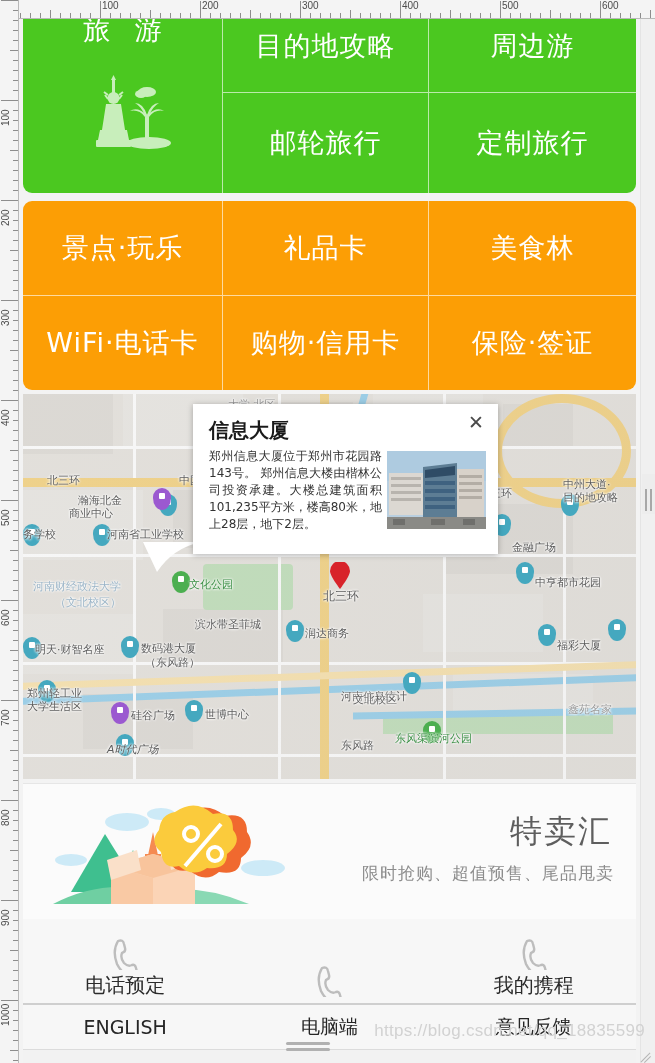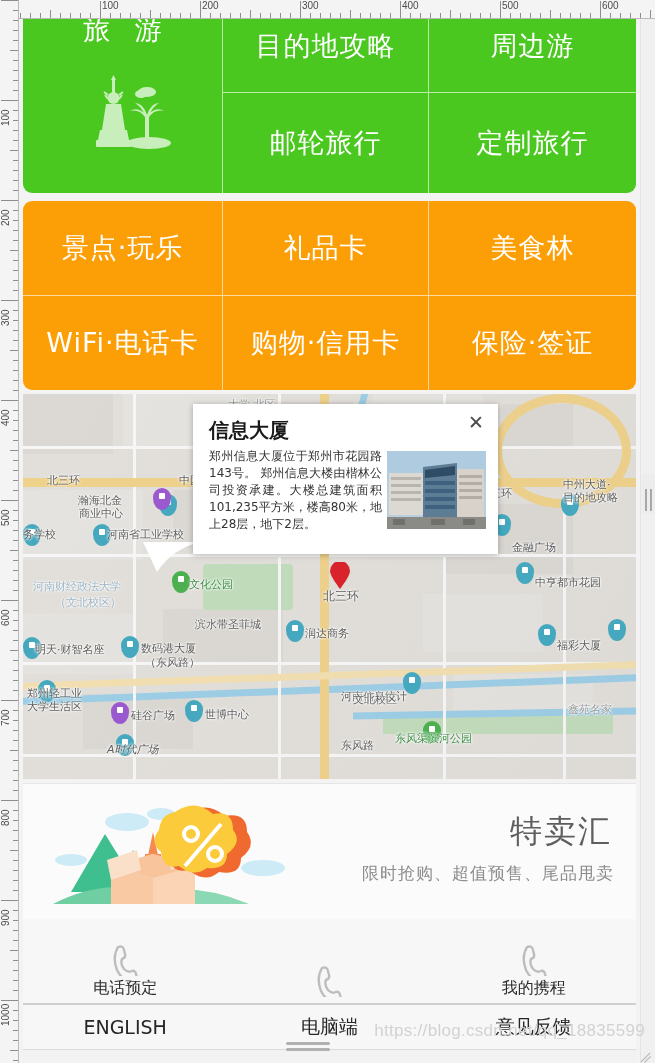--- a/index.html
+++ b/index.html
@@ -147,21 +147,21 @@
     font-family:"DejaVu Sans","Liberation Sans",sans-serif;letter-spacing:1px;
   }
 
   
   #footer{position:absolute;left:4px;top:900px;width:613px;height:144px;background:#f4f4f4;}
   #footer-row1{
     position:absolute;left:0;top:0;width:613px;height:84px;display:flex;
     background:#f7f7f7;border-bottom:2px solid #cfcfcf;
   }
   .fcol{flex:1;display:flex;flex-direction:column;align-items:center;justify-content:flex-end;padding-bottom:4px;}
-  .fcol .flabel{font-size:16px;color:#2b2b2b;font-family:"DejaVu Sans","Liberation Sans",sans-serif;}
+  .fcol .flabel{font-size:20px;color:#2b2b2b;font-family:"DejaVu Sans","Liberation Sans",sans-serif;}
   .phone-ic{width:30px;height:32px;margin-bottom:2px;}
   #footer-row2{
     position:absolute;left:0;top:86px;width:613px;height:44px;display:flex;
     background:#f7f7f7;border-bottom:1px solid #dcdcdc;
   }
   .fcol2{flex:1;display:flex;align-items:center;justify-content:center;}
   .fcol2 .flabel2{font-size:19px;color:#262626;font-family:"DejaVu Sans","Liberation Sans",sans-serif;}
   #footer-bottom{position:absolute;left:0;top:131px;width:613px;height:13px;background:#f2f2f2;}
   #handle{
     position:absolute;left:286px;top:1042px;width:44px;height:12px;z-index:9;
@@ -503,21 +503,21 @@
       <div class="mpin teal" style="left:380px;top:278px;"></div>
       <div class="mpin green" style="left:400px;top:327px;"></div>
       <div class="mpin teal" style="left:538px;top:100px;"></div>
       <div class="mpin teal" style="left:585px;top:225px;"></div>
 
       <div id="map-labels">
           <div class="mlabel grey" style="left: 205px; top: 4px;">大学·北区</div>
           <div class="mlabel" style="left: 24px; top: 80px;">北三环</div>
           <div class="mlabel" style="left: 156px; top: 80px;">中国</div>
           <div class="mlabel" style="left: 55px; top: 100px;">瀚海北金</div>
-          <div class="mlabel" style="left: 56px; top: 113px;">商业中心</div>
+          <div class="mlabel" style="left: 46px; top: 113px;">商业中心</div>
           <div class="mlabel" style="left: 84px; top: 134px;">河南省工业学校</div>
           <div class="mlabel" style="left: 0px; top: 134px;">务学校</div>
           <div class="mlabel" style="left: 456px; top: 93px;">北三环</div>
           <div class="mlabel" style="left: 540px; top: 84px;">中州大道·</div>
           <div class="mlabel" style="left: 540px; top: 97px;">目的地攻略</div>
           <div class="mlabel" style="left: 489px; top: 147px;">金融广场</div>
           <div class="mlabel" style="left: 512px; top: 182px;">中亨都市花园</div>
           <div class="mlabel" style="left: 534px; top: 245px;">福彩大厦</div>
           <div class="mlabel grey" style="left: 545px; top: 309px;">鑫苑名家</div>
           <div class="mlabel blue" style="left: 10px; top: 186px;">河南财经政法大学</div>

